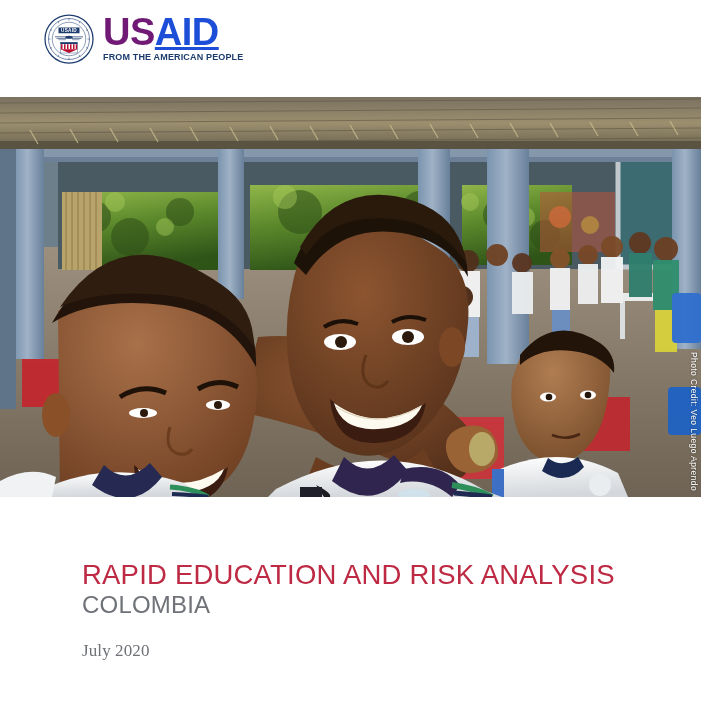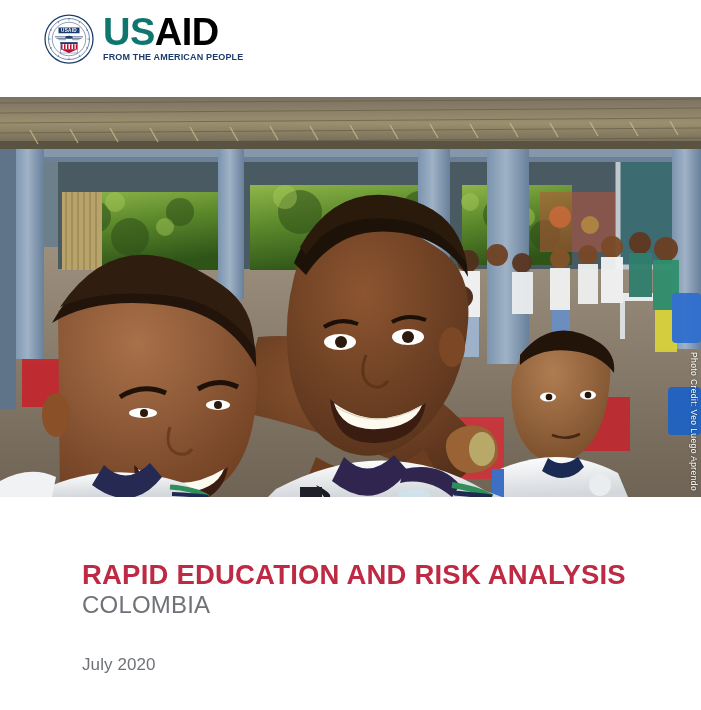--- a/index.html
+++ b/index.html
@@ -16,22 +16,22 @@
   .logo-block {
     position:absolute; left:44px; top:14px;
     display:flex; align-items:center; gap:9px;
   }
   .seal { width:50px; height:50px; position:relative; flex:none; }
   .wordmark { position:relative; top:-1px; }
   .wordmark-row {
     font-size:38px; font-weight:bold; line-height:0.95;
     letter-spacing:-0.5px; white-space:nowrap;
   }
-  .wm-us { color:#0f766e; }
-  .wm-aid { color:#000000; }
+  .wm-us { color:#701a75; }
+  .wm-aid { color:#1d4ed8;text-decoration:underline; }
   .tagline {
     font-size:9.3px; color:#1D3C6E; font-weight:bold;
     letter-spacing:0.15px; margin-top:2px; white-space:nowrap;
     transform:scaleX(0.97); transform-origin:left center;
   }
 
   
   .photo {
     position:relative; width:701px; height:400px;
     overflow:hidden; background:#4a5a68;
@@ -41,30 +41,31 @@
     position:absolute; right:2px; bottom:6px;
     writing-mode:vertical-rl;
     font-size:8.5px; color:#ffffff;
     letter-spacing:0.4px; white-space:nowrap;
     text-shadow:0 0 2px rgba(0,0,0,0.55);
   }
 
   
   .title-block { padding:62px 0 0 82px; }
   .title-main {
-    font-size:27.5px; color:#BE2A43; font-weight:bold;
+    font-size:27.5px; color:#BE2A43; font-weight:normal;
     letter-spacing:0.2px; line-height:1.16; white-space:nowrap;
   }
   .title-sub {
     font-size:24px; color:#6F7277; font-weight:normal;
     letter-spacing:0.2px; line-height:1.16; white-space:nowrap;
   }
   .doc-date {
-    margin-top:36px; font-size:17px; color:#6F7277;
+    margin-top:22px; font-size:17px; color:#6F7277;
     letter-spacing:0.1px;
+    font-family:Liberation Serif, serif;
   }
 </style>
 </head>
 <body>
 
 <div class="header">
   <div class="logo-block">
 
     <div class="seal">
       <svg viewBox="0 0 100 100" width="50" height="50">

